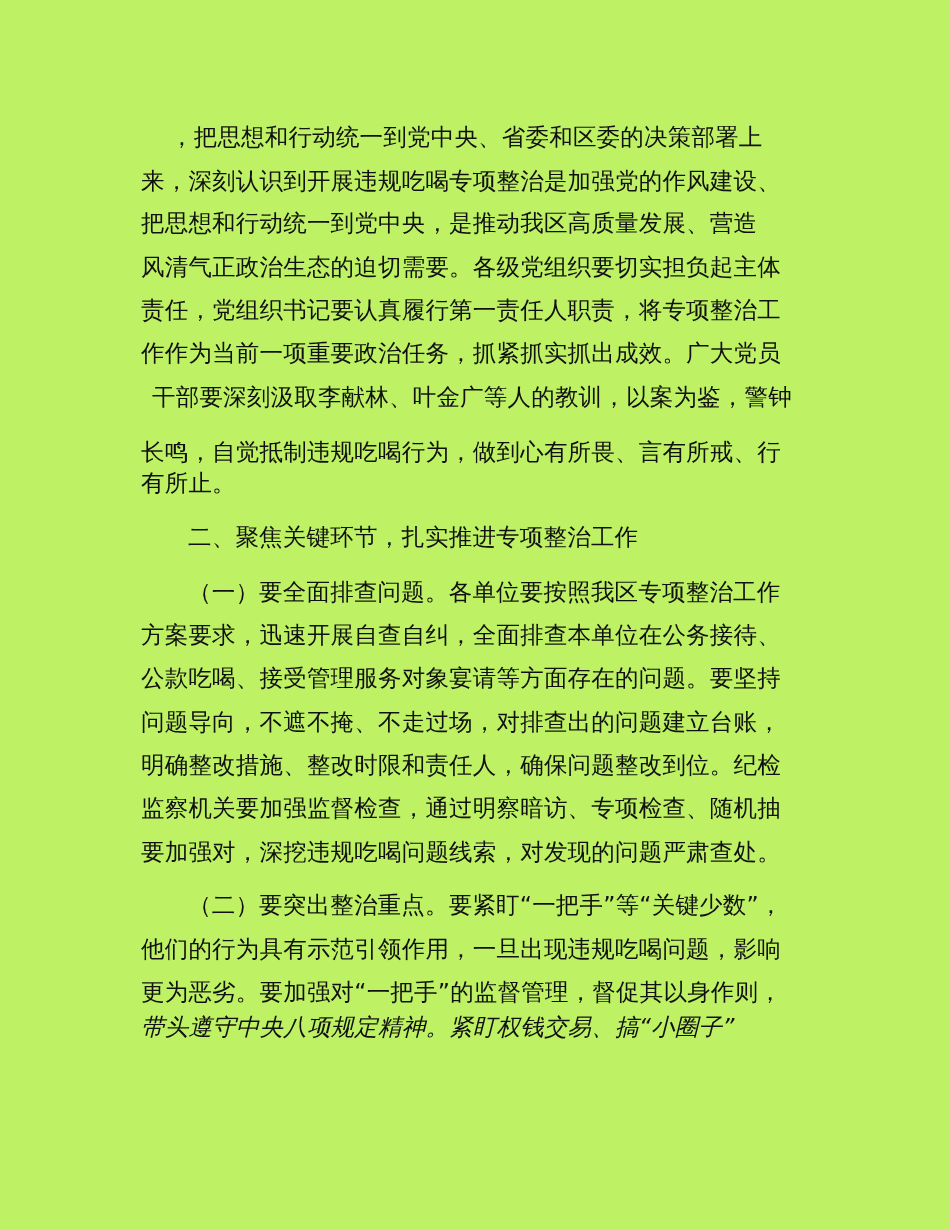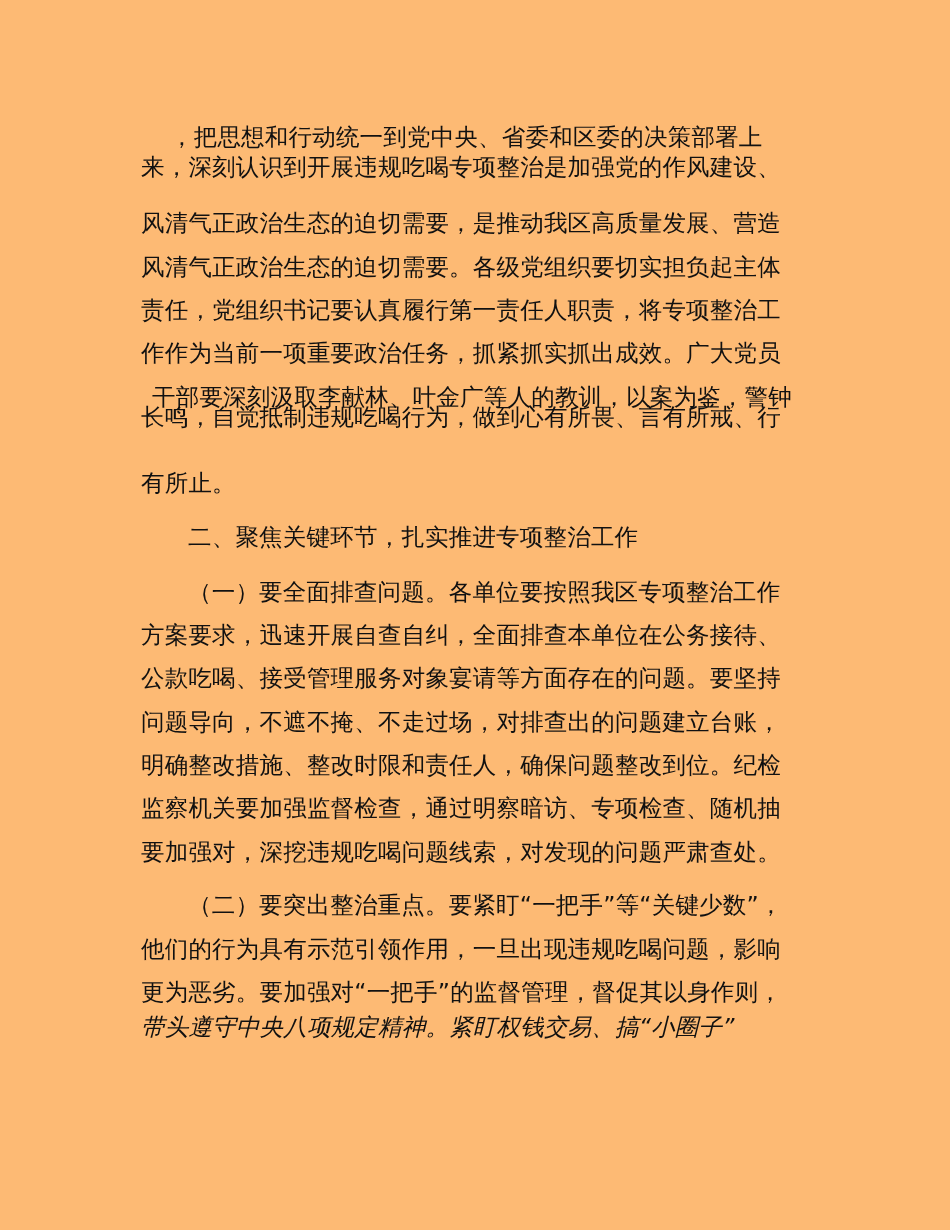--- a/index.html
+++ b/index.html
@@ -14,47 +14,47 @@
     overflow: hidden;
     font-family: "DejaVu Sans", "Liberation Sans", sans-serif;
     color: #111111;
   }
   .page {
     position: absolute;
     left: 0;
     top: 0;
     width: 950px;
     height: 1230px;
-    background: #fdba74;
+    background: #bef264;
   }
   .line {
     position: absolute;
     left: 141px;
     font-size: 23.5px;
     line-height: 30px;
     white-space: nowrap;
     letter-spacing: 0.2px;
   }
   .indent { left: 188px; }
   .indent-first { left: 188px; }
 </style>
 </head>
 <body>
 
 <div class="page">
 
   <div>
     <div class="line" style="top:122px; left:170px;">，把思想和行动统一到党中央、省委和区委的决策部署上</div>
-    <div class="line" style="top:154px;font-family:Liberation Mono, monospace;">来，深刻认识到开展违规吃喝专项整治是加强党的作风建设、</div>
-    <div class="line" style="top:208px;">风清气正政治生态的迫切需要，是推动我区高质量发展、营造</div>
+    <div class="line" style="top:166px;">来，深刻认识到开展违规吃喝专项整治是加强党的作风建设、</div>
+    <div class="line" style="top:208px;">把思想和行动统一到党中央，是推动我区高质量发展、营造</div>
     <div class="line" style="top:252px;">风清气正政治生态的迫切需要。各级党组织要切实担负起主体</div>
     <div class="line" style="top:295px;">责任，党组织书记要认真履行第一责任人职责，将专项整治工</div>
     <div class="line" style="top:338px;">作作为当前一项重要政治任务，抓紧抓实抓出成效。广大党员</div>
     <div class="line" style="top:382px;margin-left:11px;">干部要深刻汲取李献林、叶金广等人的教训，以案为鉴，警钟</div>
-    <div class="line" style="top:402px;">长鸣，自觉抵制违规吃喝行为，做到心有所畏、言有所戒、行</div>
+    <div class="line" style="top:437px;">长鸣，自觉抵制违规吃喝行为，做到心有所畏、言有所戒、行</div>
     <div class="line" style="top:468px;">有所止。</div>
   </div>
 
   <div>
     <div class="line indent" style="top:522px;">二、聚焦关键环节，扎实推进专项整治工作</div>
   </div>
 
   <div>
     <div class="line indent-first" style="top:577px;">（一）要全面排查问题。各单位要按照我区专项整治工作</div>
     <div class="line" style="top:620px;">方案要求，迅速开展自查自纠，全面排查本单位在公务接待、</div>

